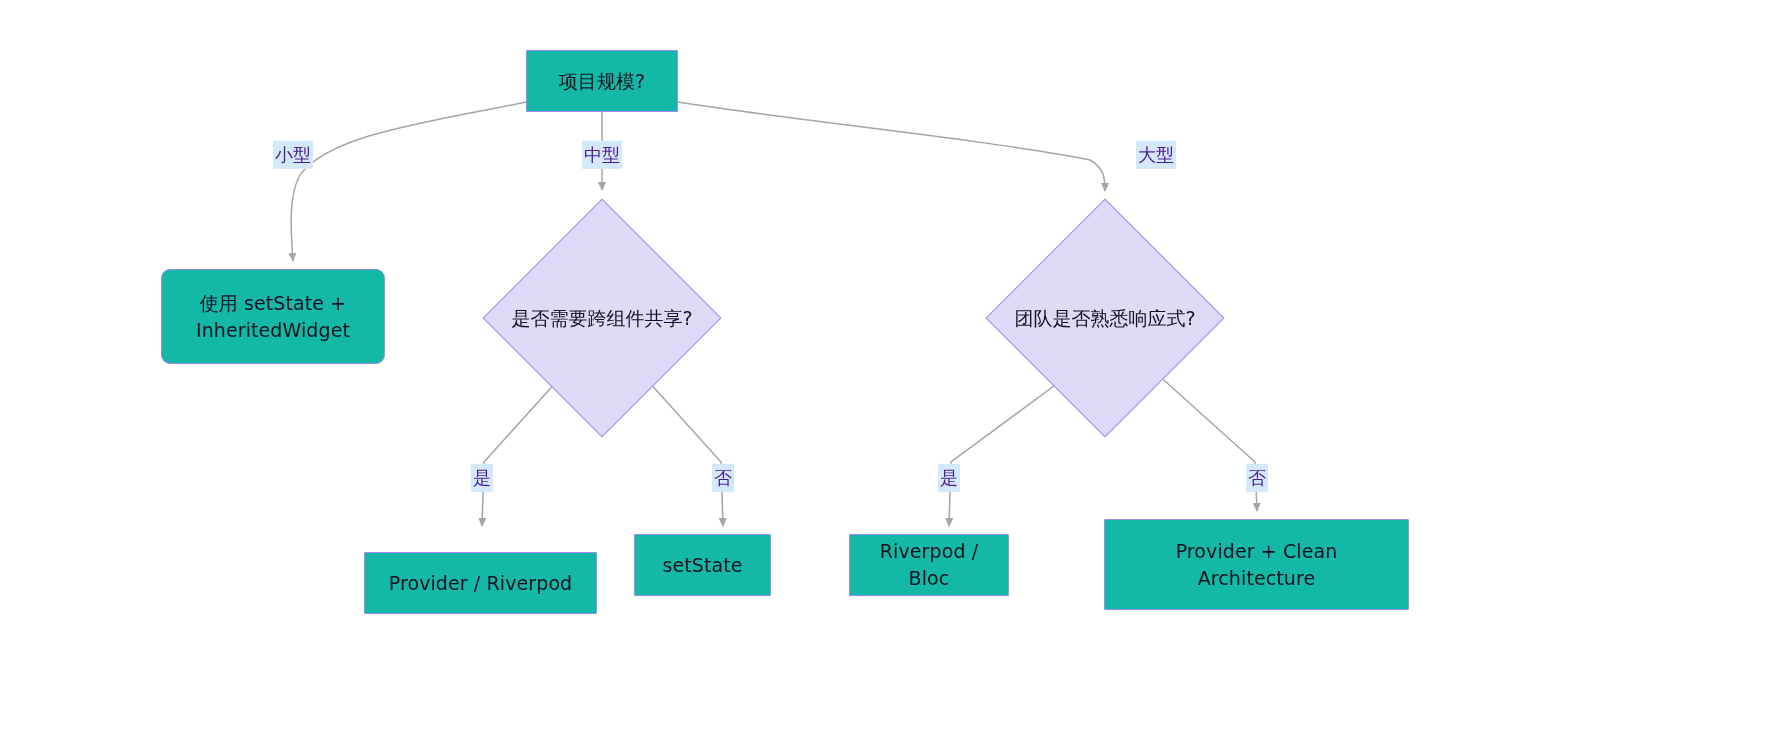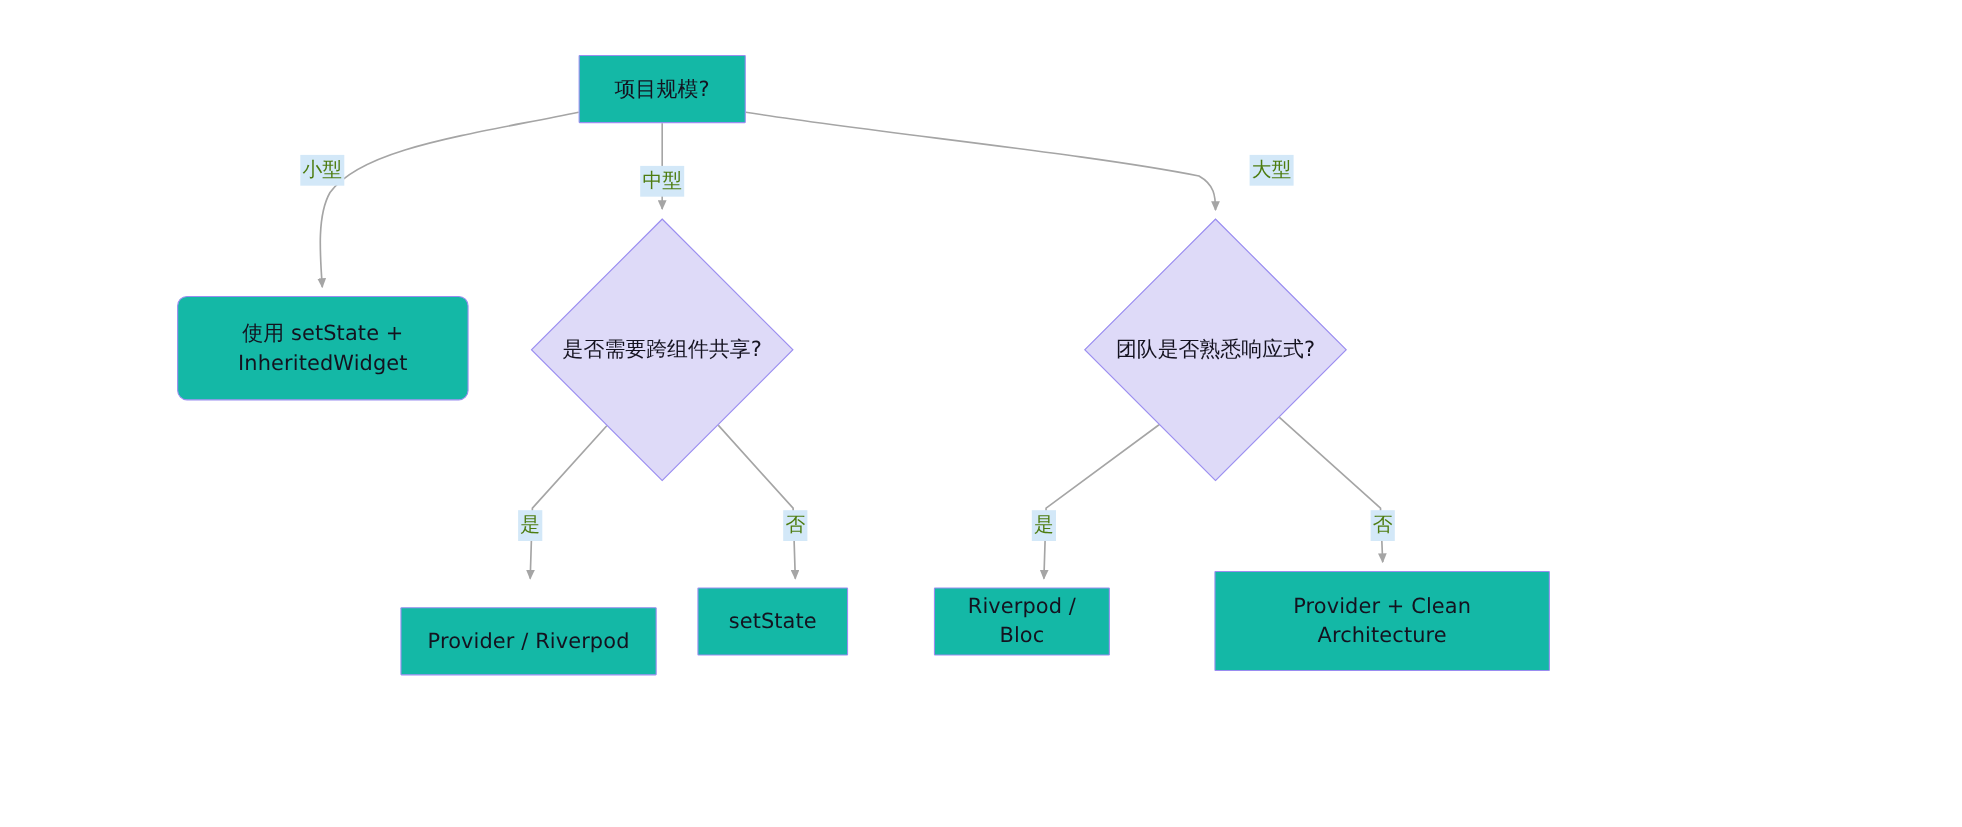--- a/index.html
+++ b/index.html
@@ -68,21 +68,21 @@
     transform: translate(-50%, -50%);
     white-space: nowrap;
     font-size: 19px;
     color: #14121f;
     text-align: left;
     line-height: 1.42;
   }
   .edge-label {
     position: absolute;
     background: #d3e8f8;
-    color: #4d7c0f;
+    color: #4c1d95;
     font-size: 18px;
     line-height: 1.3;
     padding: 2px 2px 3px 2px;
     white-space: nowrap;
     transform: translate(-50%, -50%);
   }
 </style>
 </head>
 <body>
 
@@ -107,21 +107,21 @@
 
     <path d="M 1062,380 L 951,462 L 949,526" fill="none" stroke="#a5a5a5" stroke-width="1.5" marker-end="url(#arrowhead)"></path>
 
     <path d="M 1156,373 L 1255,462 L 1257,511" fill="none" stroke="#a5a5a5" stroke-width="1.5" marker-end="url(#arrowhead)"></path>
   </svg>
 
   <div class="node rect" style="left:526px; top:50px; width:152px; height:62px;">
     <span class="node-text">项目规模?</span>
   </div>
 
-  <div class="node rounded" style="left:161px; top:269px; width:265px; height:95px;">
+  <div class="node rounded" style="left:161px; top:269px; width:224px; height:95px;">
     <span class="node-text">使用 setState +
 InheritedWidget</span>
   </div>
 
   <div class="diamond-wrap" style="left:484px; top:200px; width:236px; height:236px;">
     <div class="diamond-shape" style="width:167px; height:167px;"></div>
     <span class="diamond-label">是否需要跨组件共享?</span>
   </div>
 
   <div class="diamond-wrap" style="left:987px; top:200px; width:236px; height:236px;">
@@ -141,21 +141,21 @@
     <span class="node-text">Riverpod / Bloc</span>
   </div>
 
   <div class="node rect" style="left:1104px; top:519px; width:305px; height:91px;">
     <span class="node-text">Provider + Clean
 Architecture</span>
   </div>
 
   <div class="edge-label" style="left:293px; top:155px;">小型</div>
 
-  <div class="edge-label" style="left:602px; top:165px;">中型</div>
+  <div class="edge-label" style="left:602px; top:155px;">中型</div>
 
   <div class="edge-label" style="left:1156px; top:155px;">大型</div>
 
   <div class="edge-label" style="left:482px; top:478px;">是</div>
 
   <div class="edge-label" style="left:723px; top:478px;">否</div>
 
   <div class="edge-label" style="left:949px; top:478px;">是</div>
 
   <div class="edge-label" style="left:1257px; top:478px;">否</div>

